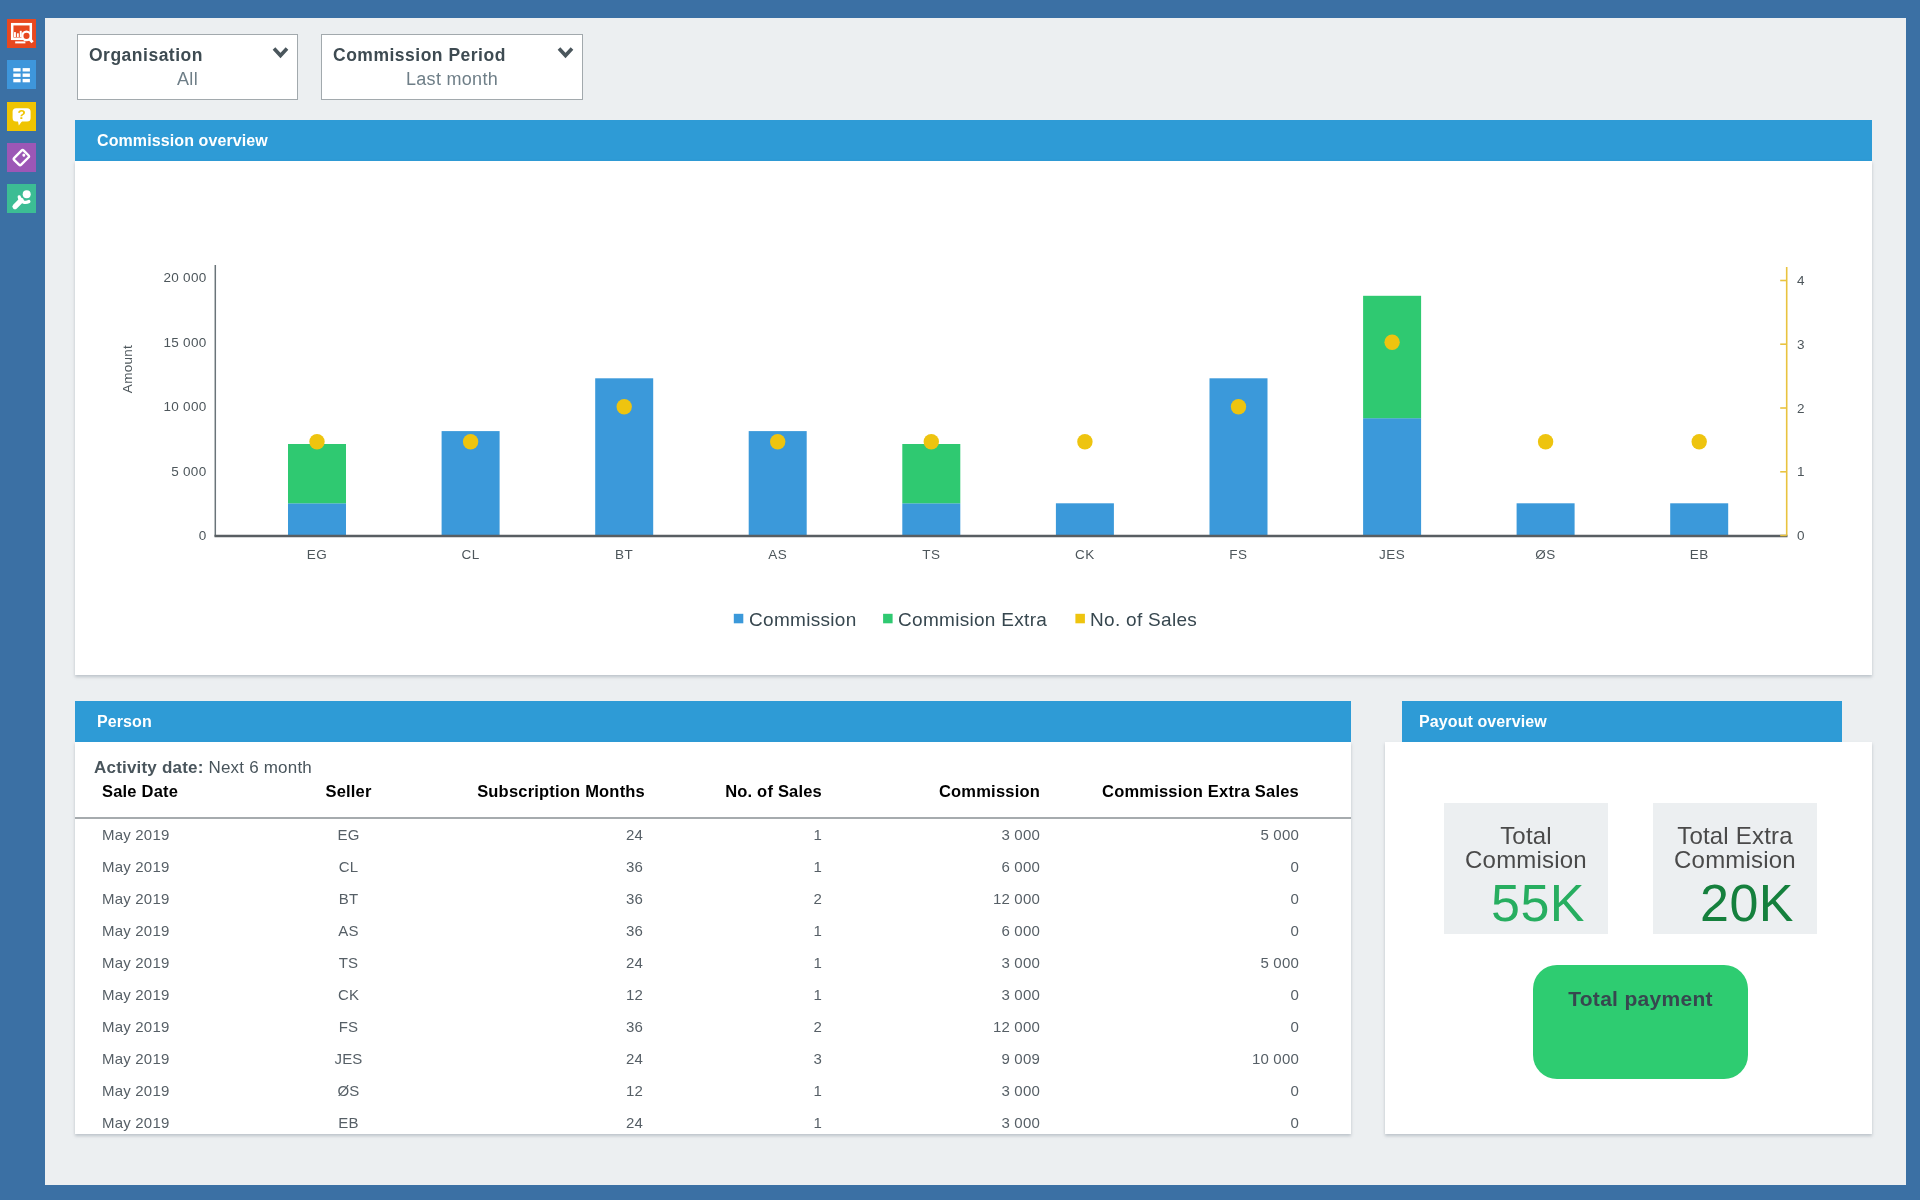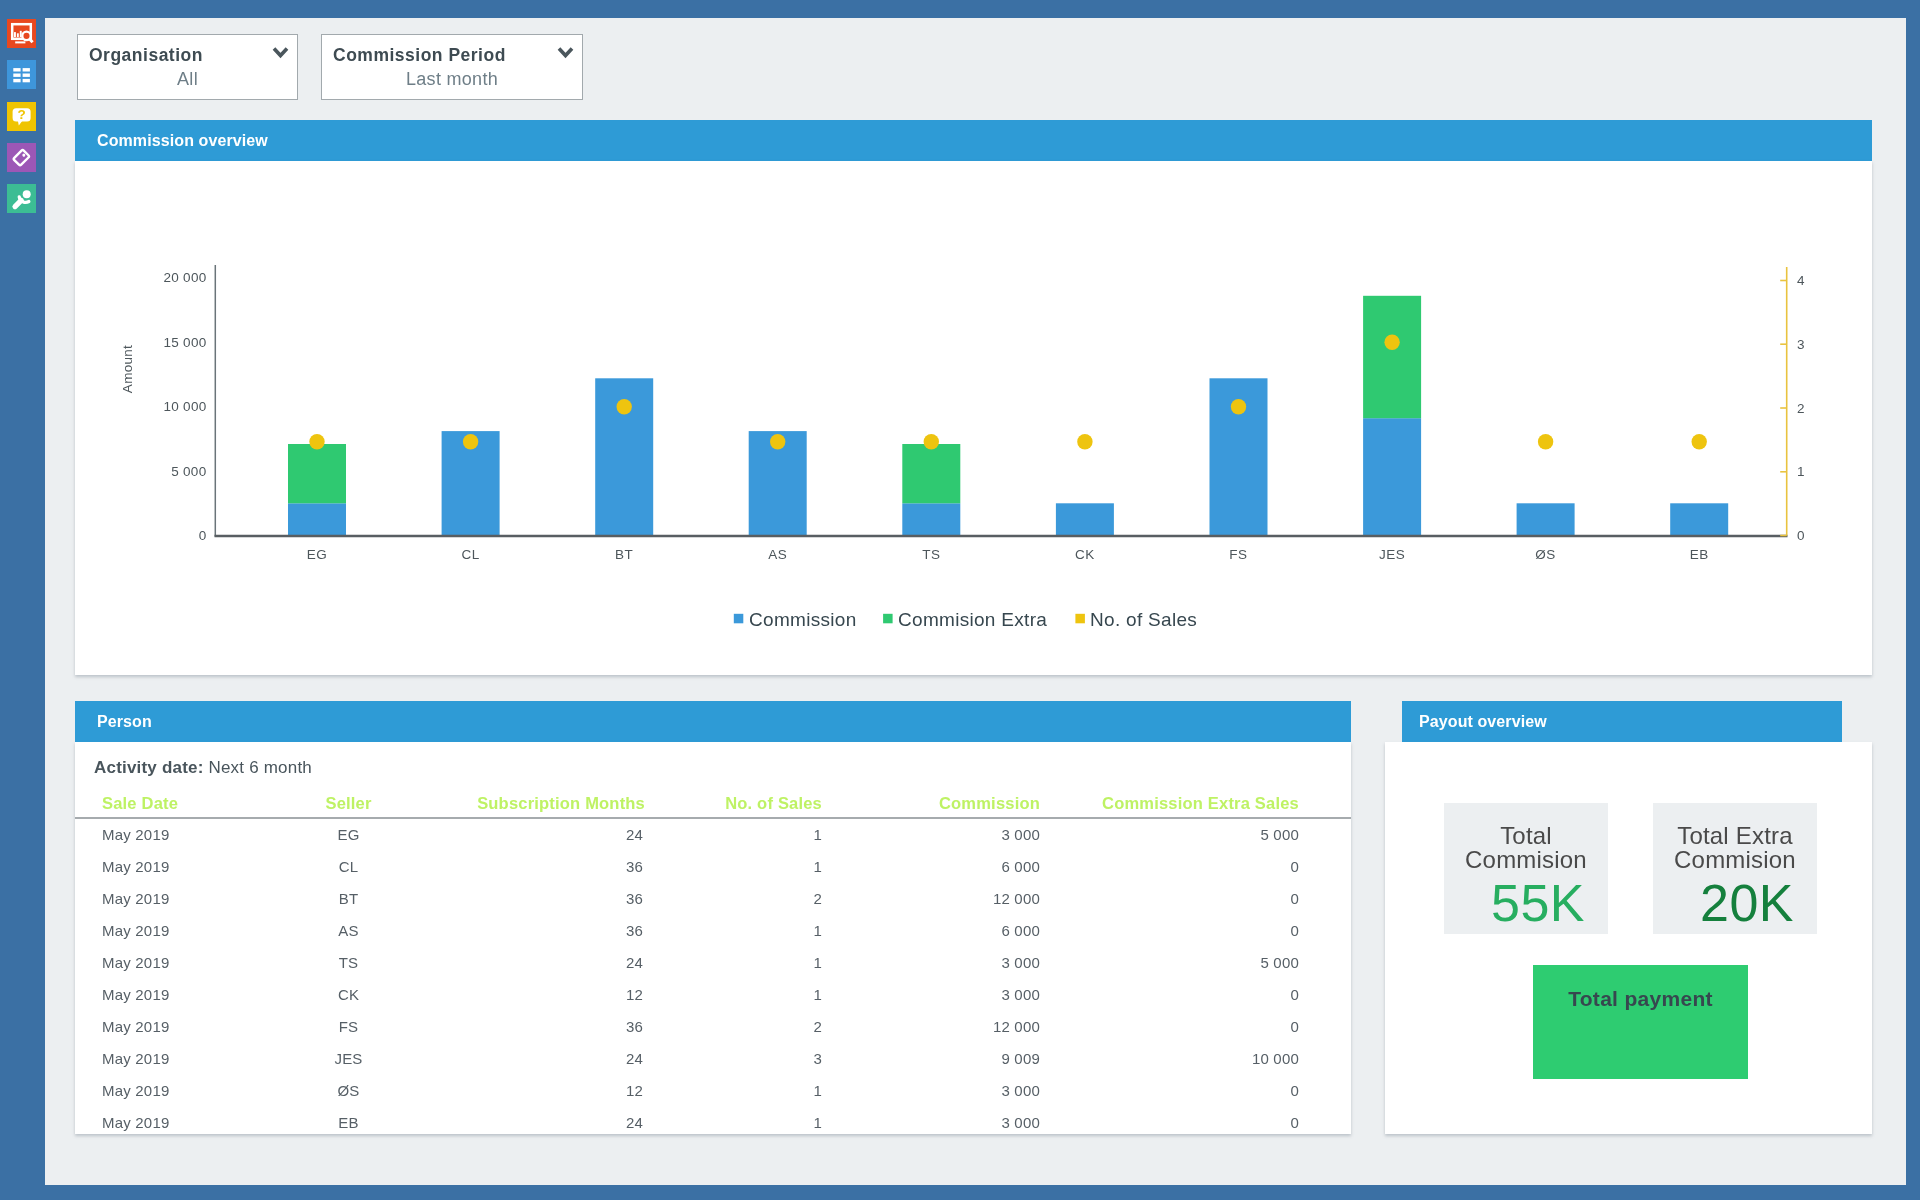--- a/index.html
+++ b/index.html
@@ -9,21 +9,21 @@
   .sideicon { position:absolute; width:29px; height:29px; }
   .sideicon svg { display:block; }
   .panel-header { position:absolute; background:#2E9BD6; color:#fff; font-size:16px; font-weight:bold; letter-spacing:0.1px; }
   .panel-header span { position:absolute; left:22px; top:50%; transform:translateY(-50%); }
   .panel-body { position:absolute; background:#fff; box-shadow:0 2px 3px rgba(100,115,130,0.35); }
   .dd { position:absolute; top:34px; height:66px; background:#fff; border:1px solid #A2A9AD; }
   .dd .lab { position:absolute; left:11px; top:10px; font-size:17.5px; font-weight:bold; color:#3E4B52; letter-spacing:0.5px; }
   .dd .val { position:absolute; left:0; right:0; top:34px; text-align:center; font-size:18px; color:#6E7E87; letter-spacing:0.3px; }
   .dd svg { position:absolute; right:8px; top:11px; }
 
-  #ptable th { font-size:16.5px; font-weight:bold; color:#bef264; height:38px; vertical-align:bottom; padding-bottom:4px; letter-spacing:0.2px; }
+  #ptable th { font-size:16.5px; font-weight:bold; color:#000000; height:38px; vertical-align:bottom; padding-bottom:16px; letter-spacing:0.2px; }
   #ptable td { font-size:15px; color:#565F66; height:32px; letter-spacing:0.2px; }
   #ptable thead tr { border-bottom:2px solid #A6ABAE; }
   #ptable .c1 { text-align:left; padding-left:27px; }
   #ptable .c2 { text-align:center; }
   #ptable .c3, #ptable .c4, #ptable .c5, #ptable .c6 { text-align:right; padding-right:2px; }
   #ptable th.c3 { padding-right:0; }
   .pbox { position:absolute; width:164px; height:131px; background:#ECEFF1; text-align:center; }
   .pbl { margin-top:21px; font-size:24px; color:#4A4A4A; line-height:24px; letter-spacing:0.2px; }
   .pbn { margin-top:1px; font-size:52px; letter-spacing:0.5px;margin-left:24px; }
 </style>
@@ -276,15 +276,15 @@
   </table>
 
   <div class="pbox" style="left:1444px; top:803px;">
     <div class="pbl">Total<br>Commision</div>
     <div class="pbn" style="color:#27AE60;">55K</div>
   </div>
   <div class="pbox" style="left:1653px; top:803px;">
     <div class="pbl">Total Extra<br>Commision</div>
     <div class="pbn" style="color:#15803d;">20K</div>
   </div>
-  <div style="position:absolute; left:1533px; top:965px; width:215px; height:114px; background:#2ECC71; text-align:center;">
+  <div style="position:absolute; left:1533px; top:965px; width:215px; height:114px; background:#2ECC71; text-align:center;border-radius:24px;">
     <div style="margin-top:22px; font-size:21px; font-weight:bold; color:#37474F; letter-spacing:0.3px;">Total payment</div>
   </div>
 
 </body></html>

